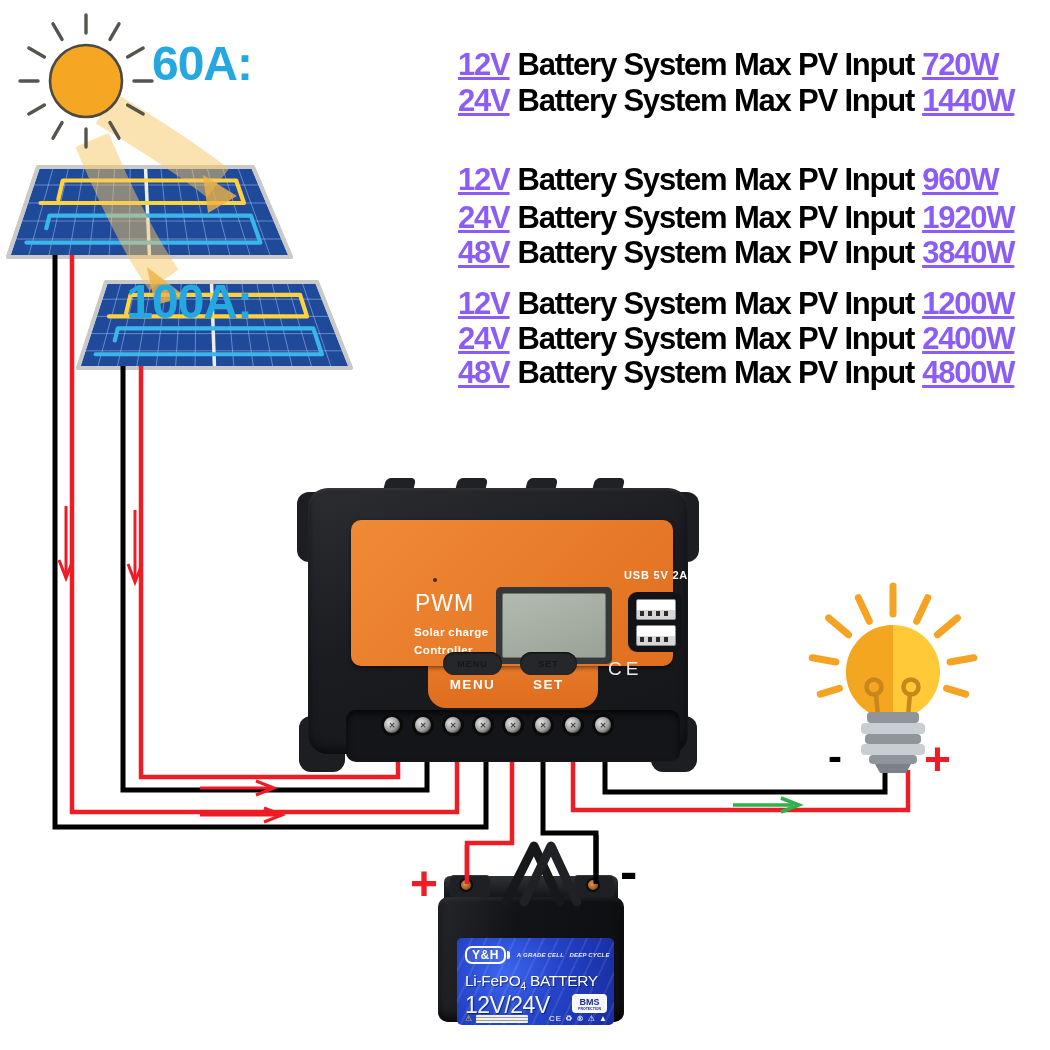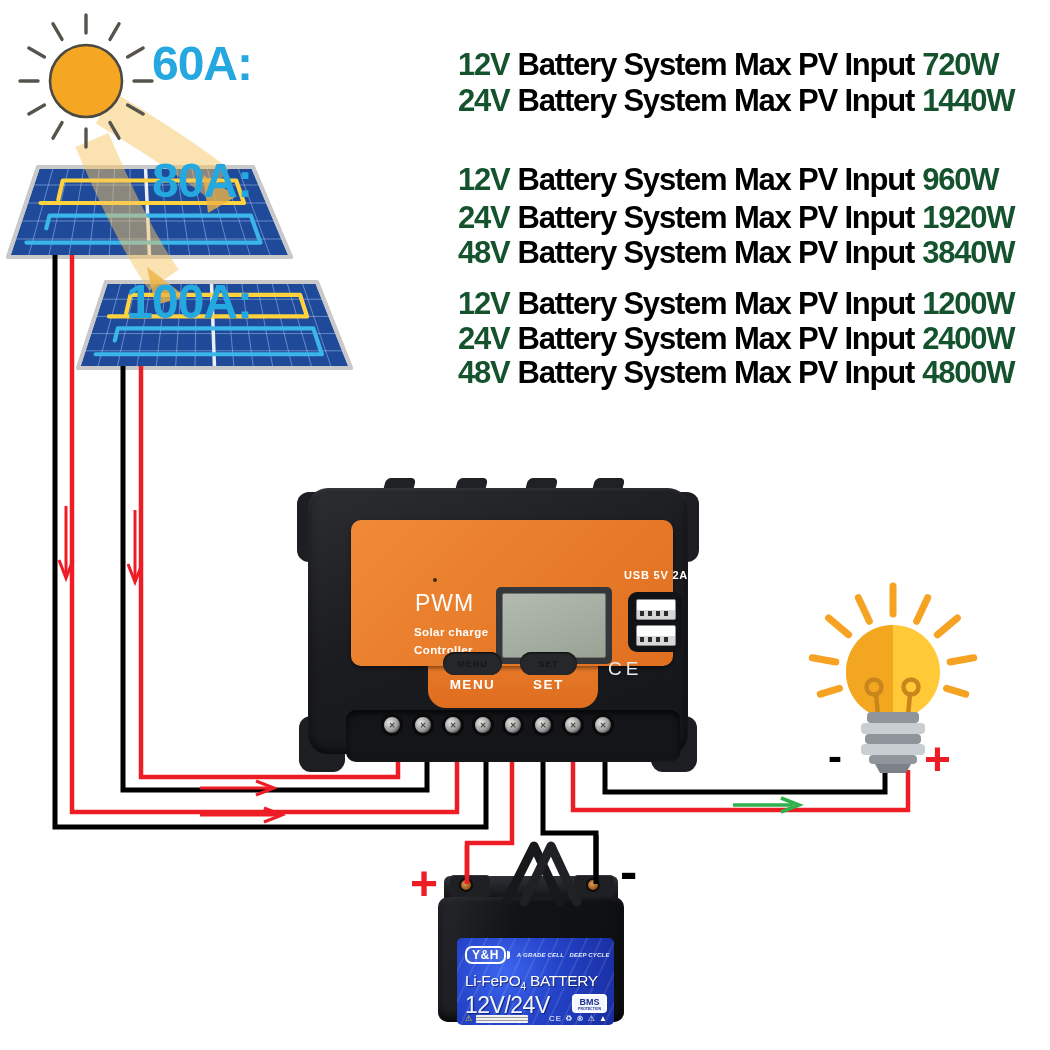--- a/index.html
+++ b/index.html
@@ -8,21 +8,21 @@
   svg{position:absolute;left:0;top:0;}
   #diagram{z-index:1;}
   #overlay{z-index:5;pointer-events:none;}
 
   
   .specs{position:absolute;left:0;top:0;width:844px;height:400px;z-index:2;}
   .amp{position:absolute;right:592px;font-size:48px;font-weight:700;letter-spacing:-1px;
        color:#25a8e0;white-space:nowrap;}
   .spec-row{position:absolute;left:458px;font-size:31px;font-weight:700;letter-spacing:-1.2px;
             white-space:nowrap;color:#000;}
-  .spec-row .cyan{color:#14532d;}
+  .spec-row .cyan{color:#8b5cf6;text-decoration:underline;}
   .spec-row .mid{margin:0 8px;color:#000;}
 
   
   .controller{position:absolute;left:295px;top:476px;width:406px;height:300px;z-index:2;}
   .ctl-ear{position:absolute;background:#1d1e22;border-radius:12px;}
   .ctl-tab{position:absolute;top:2px;width:30px;height:26px;background:#202125;
            border-radius:5px 5px 0 0;transform:skewX(-14deg);}
   .ctl-body{position:absolute;left:13px;top:12px;width:380px;height:266px;border-radius:20px;
             background:linear-gradient(160deg,#2c2d31 0%,#1b1c20 45%,#141519 100%);
             box-shadow:inset 0 2px 3px rgba(255,255,255,.08), inset 0 -4px 8px rgba(0,0,0,.6);}
@@ -219,21 +219,20 @@
         <rect x="861" y="723" width="64" height="11" rx="4" fill="#c9ced2"></rect>
         <rect x="865" y="734" width="56" height="10" rx="4" fill="#8f959b"></rect>
         <rect x="861" y="744" width="64" height="11" rx="4" fill="#c9ced2"></rect>
         <rect x="869" y="755" width="48" height="9" rx="4" fill="#8f959b"></rect>
         <path d="M 875,764 h 36 l -5,9 h -26 z" fill="#7c8187"></path>
       </g>
     </svg>
 
   <div class="specs">
     <div class="amp" style="top:36px">60A:</div>
-    <div class="amp" style="top:153px">80A:</div>
     <div class="amp" style="top:274px">100A:</div>
 
     <div class="spec-row" style="top:47px"><span class="cyan">12V</span><span class="mid">Battery System Max PV Input</span><span class="cyan">720W</span></div>
     <div class="spec-row" style="top:83px"><span class="cyan">24V</span><span class="mid">Battery System Max PV Input</span><span class="cyan">1440W</span></div>
 
     <div class="spec-row" style="top:162px"><span class="cyan">12V</span><span class="mid">Battery System Max PV Input</span><span class="cyan">960W</span></div>
     <div class="spec-row" style="top:200px"><span class="cyan">24V</span><span class="mid">Battery System Max PV Input</span><span class="cyan">1920W</span></div>
     <div class="spec-row" style="top:235px"><span class="cyan">48V</span><span class="mid">Battery System Max PV Input</span><span class="cyan">3840W</span></div>
 
     <div class="spec-row" style="top:286px"><span class="cyan">12V</span><span class="mid">Battery System Max PV Input</span><span class="cyan">1200W</span></div>

